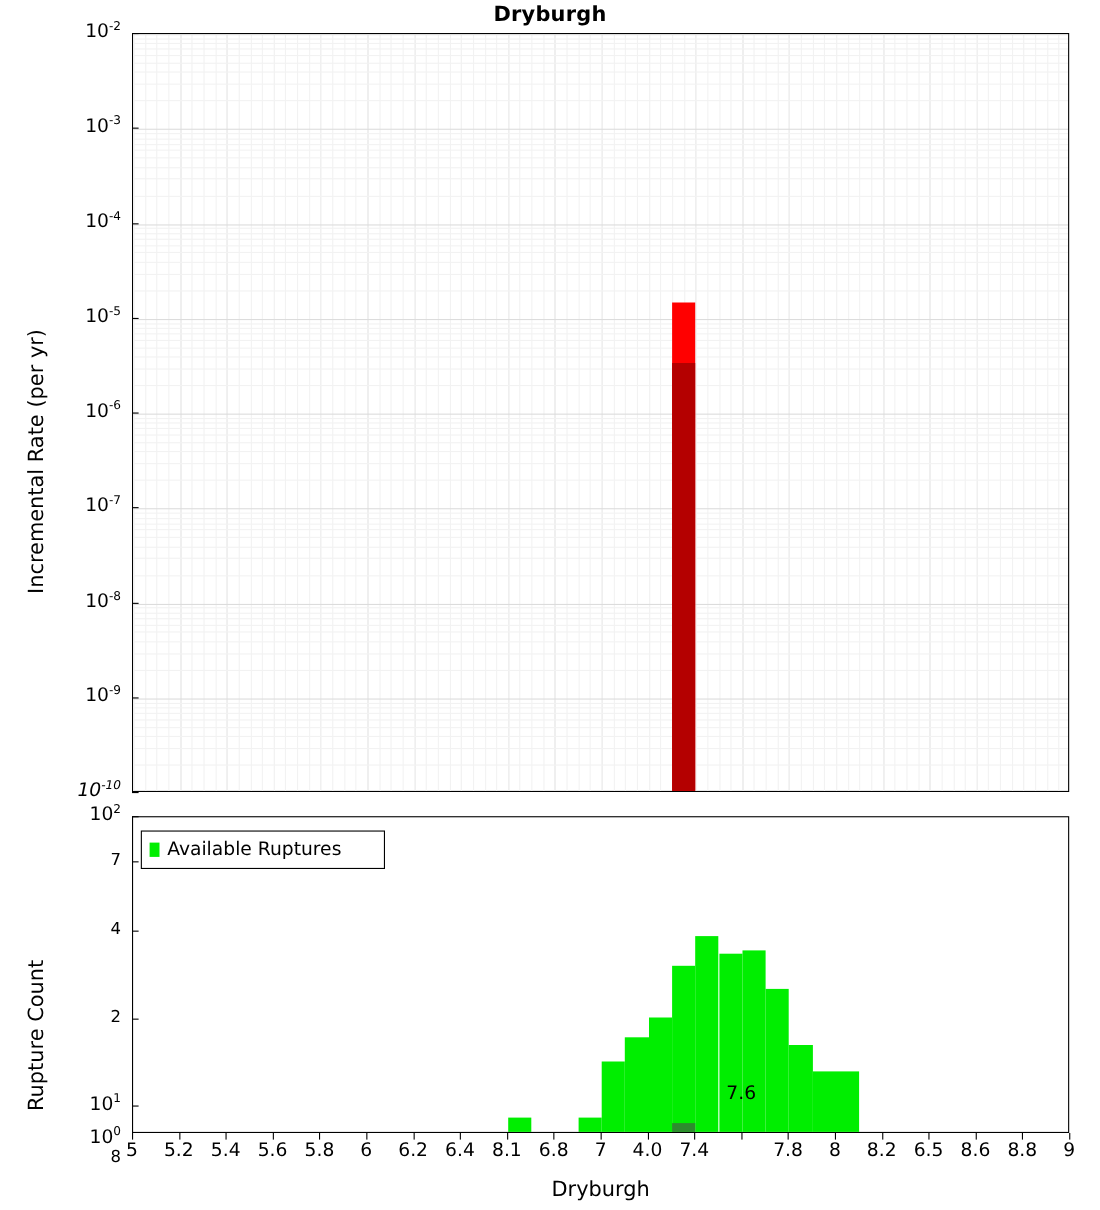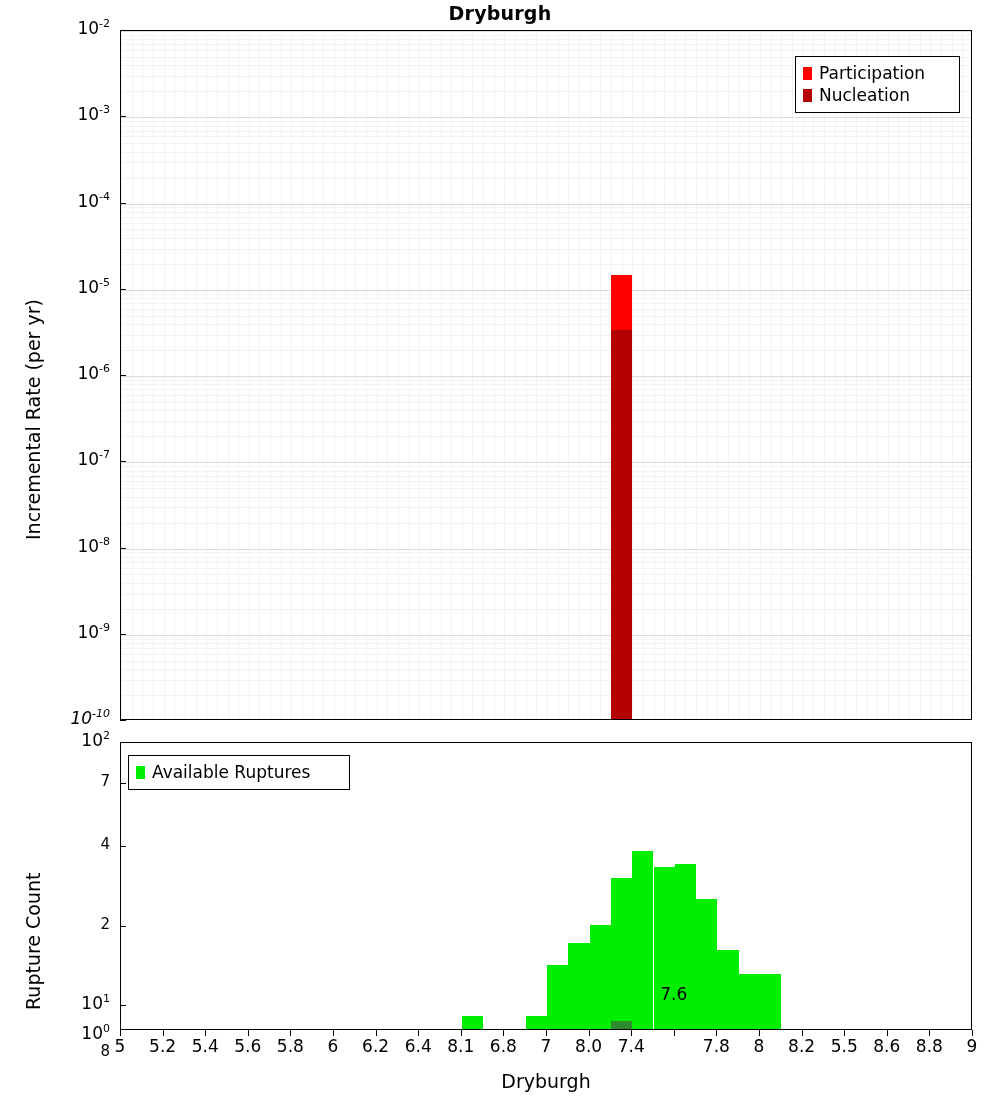--- a/index.html
+++ b/index.html
@@ -251,30 +251,20 @@
       <div class="tickmark y" style="left:120px;top:116.25px;"></div>
       <div class="tickmark y" style="left:120px;top:202.5px;"></div>
       <div class="tickmark y" style="left:120px;top:288.75px;"></div>
       <div class="tickmark y" style="left:120px;top:375px;"></div>
       <div class="tickmark y" style="left:120px;top:461.25px;"></div>
       <div class="tickmark y" style="left:120px;top:547.5px;"></div>
       <div class="tickmark y" style="left:120px;top:633.75px;"></div>
       <div class="tickmark y" style="left:120px;top:720px;"></div>
     </div>
 
-  <div class="legend" style="left:795px;top:56px;width:165px;">
-    <div class="legend-row">
-      <span class="legend-swatch" style="background:#ff0000;"></span>
-      <span class="legend-text">Participation</span>
-    </div>
-    <div class="legend-row">
-      <span class="legend-swatch" style="background:#b40000;"></span>
-      <span class="legend-text">Nucleation</span>
-    </div>
-  </div>
 
   <div class="ylabel" style="left:22px;top:1010px;">Rupture Count</div>
 
   <div class="plot" id="plot-bottom" style="left:120px;top:742px;width:852px;height:288px;">
       <div class="bar" style="left:340.8000000000001px;width:21.3px;height:13.43038744303783px;background:#00ee00;"></div>
       <div class="bar" style="left:404.70000000000005px;width:21.3px;height:13.43038744303783px;background:#00ee00;"></div>
       <div class="bar" style="left:426px;width:21.3px;height:63.811030250061776px;background:#00ee00;"></div>
       <div class="bar" style="left:447.3000000000002px;width:21.3px;height:85.94996124132444px;background:#00ee00;"></div>
       <div class="bar" style="left:468.6px;width:21.3px;height:104.48142613199491px;background:#00ee00;"></div>
       <div class="bar" style="left:489.9px;width:21.3px;height:150.71519372151886px;background:#00ee00;"></div>
@@ -320,33 +310,33 @@
       <div class="tick-x" style="left: 345.6px; width: 60px; top: 1036px;">6.2</div>
       <div class="tickmark x" style="left:375.6px;top:1030px;"></div>
       <div class="tick-x" style="left: 388.2px; width: 60px; top: 1036px;">6.4</div>
       <div class="tickmark x" style="left:418.2000000000001px;top:1030px;"></div>
       <div class="tick-x" style="left: 430.8px; width: 60px; top: 1036px;">8.1</div>
       <div class="tickmark x" style="left:460.7999999999999px;top:1030px;"></div>
       <div class="tick-x" style="left: 473.4px; width: 60px; top: 1036px;">6.8</div>
       <div class="tickmark x" style="left:503.4px;top:1030px;"></div>
       <div class="tick-x" style="left: 516px; width: 60px; top: 1036px;">7</div>
       <div class="tickmark x" style="left:546px;top:1030px;"></div>
-      <div class="tick-x" style="left: 558.6px; width: 60px; top: 1036px;">8.0</div>
+      <div class="tick-x" style="left: 558.6px; width: 60px; top: 1036px;">4.0</div>
       <div class="tickmark x" style="left:588.6px;top:1030px;"></div>
       <div class="tick-x" style="left: 601.2px; width: 60px; top: 1036px;">7.4</div>
       <div class="tickmark x" style="left:631.2px;top:1030px;"></div>
       <div class="tick-x" style="left: 643.8px; width: 60px; top: 984px;">7.6</div>
       <div class="tickmark x" style="left:673.8px;top:1030px;"></div>
       <div class="tick-x" style="left: 686.4px; width: 60px; top: 1036px;">7.8</div>
       <div class="tickmark x" style="left:716.4px;top:1030px;"></div>
       <div class="tick-x" style="left: 729px; width: 60px; top: 1036px;">8</div>
       <div class="tickmark x" style="left:759px;top:1030px;"></div>
       <div class="tick-x" style="left: 771.6px; width: 60px; top: 1036px;">8.2</div>
       <div class="tickmark x" style="left:801.5999999999998px;top:1030px;"></div>
-      <div class="tick-x" style="left: 814.2px; width: 60px; top: 1036px;">5.5</div>
+      <div class="tick-x" style="left: 814.2px; width: 60px; top: 1036px;">6.5</div>
       <div class="tickmark x" style="left:844.2px;top:1030px;"></div>
       <div class="tick-x" style="left: 856.8px; width: 60px; top: 1036px;">8.6</div>
       <div class="tickmark x" style="left:886.8px;top:1030px;"></div>
       <div class="tick-x" style="left: 899.4px; width: 60px; top: 1036px;">8.8</div>
       <div class="tickmark x" style="left:929.4000000000002px;top:1030px;"></div>
       <div class="tick-x" style="left: 942px; width: 60px; top: 1036px;">9</div>
       <div class="tickmark x" style="left:972px;top:1030px;"></div>
     </div>
 
   <div class="legend" style="left:128px;top:755px;width:222px;">

